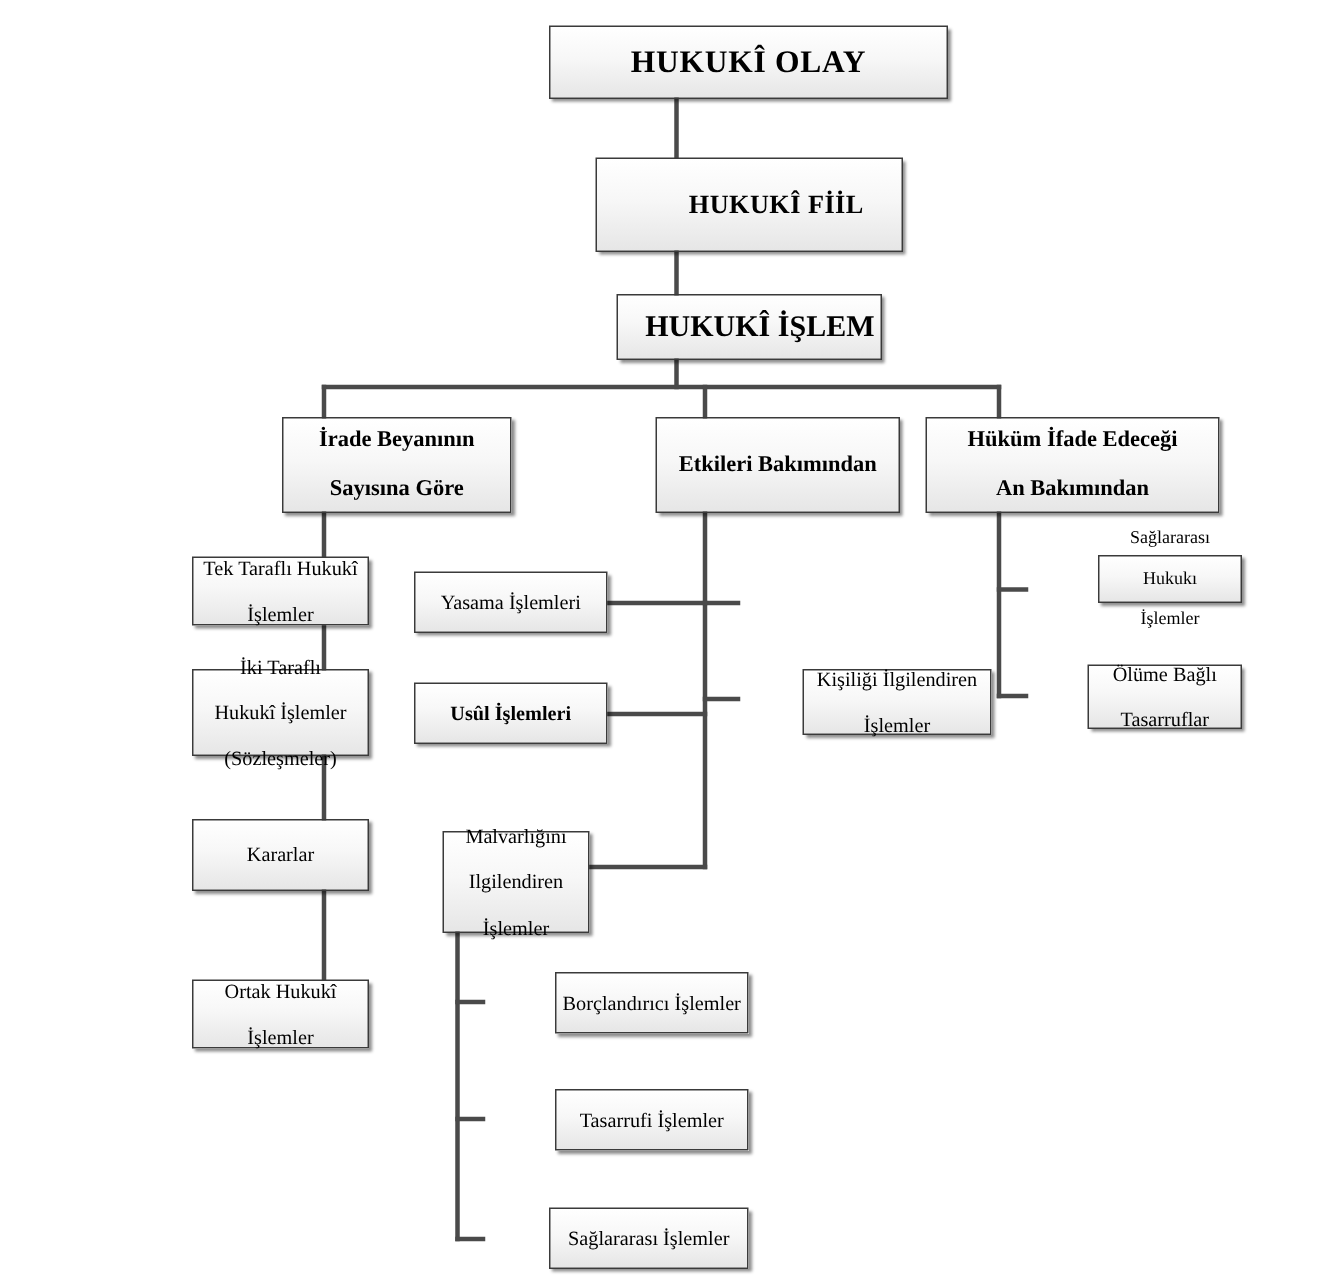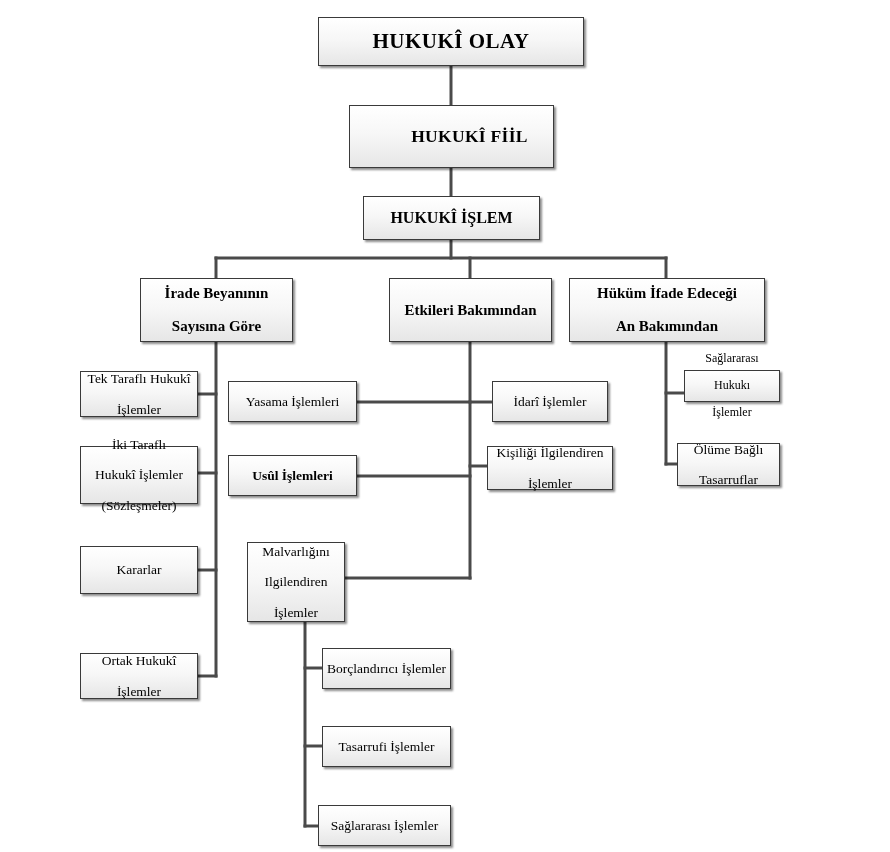--- a/index.html
+++ b/index.html
@@ -28,38 +28,40 @@
     border: 1px solid #3a3a3a;
     background: linear-gradient(to bottom, #ffffff 0%, #f7f7f7 45%, #e6e6e6 100%);
     box-shadow: 2px 2px 2px rgba(0,0,0,0.45);
     display: flex;
     align-items: center;
     justify-content: center;
     text-align: center;
     line-height: 1.12;
     padding: 2px 4px;
     z-index: 5;
+    margin-left: 48px;
   }
   .node span {
     display: block;
     width: 100%;
   }
   .lvl1 {
     font-weight: bold;
     font-size: 21px;
     letter-spacing: 0.5px;
   }
   .lvl2 {
     font-weight: bold;
     font-size: 17.5px;
     letter-spacing: 0.3px;
   }
   .lvl3 {
     font-weight: bold;
-    font-size: 16px;
+    font-size: 20px;
+    text-align: right;
   }
   .cat {
     font-weight: bold;
     font-size: 15px;
   }
   .leaf {
     font-weight: normal;
     font-size: 13.5px;
   }
   .leaf-sm {
@@ -175,31 +177,28 @@
   </div>
 
   <div class="node leaf" style="left:228px; top:381px; width:129px; height:41px;">
     <span>Yasama İşlemleri</span>
   </div>
 
   <div class="node leaf" style="left:228px; top:455px; width:129px; height:41px;font-weight:bold;">
     <span>Usûl İşlemleri</span>
   </div>
 
-  <div class="node leaf" style="left:247px; top:542px; width:98px; height:80px;">
+  <div class="node leaf" style="left:247px; top:554px; width:98px; height:68px;">
     <span>
       <span>Malvarlığını</span><br>
       <span>Ilgilendiren</span><br>
       <span>İşlemler</span>
     </span>
   </div>
 
-  <div class="node leaf" style="left:492px; top:381px; width:116px; height:41px;">
-    <span>İdarî İşlemler</span>
-  </div>
 
   <div class="node leaf" style="left:487px; top:446px; width:126px; height:44px;">
     <span>
       <span>Kişiliği İlgilendiren</span><br>
       <span>İşlemler</span>
     </span>
   </div>
 
   <div class="node leaf-sm" style="left:684px; top:370px; width:96px; height:32px;">
     <span>

